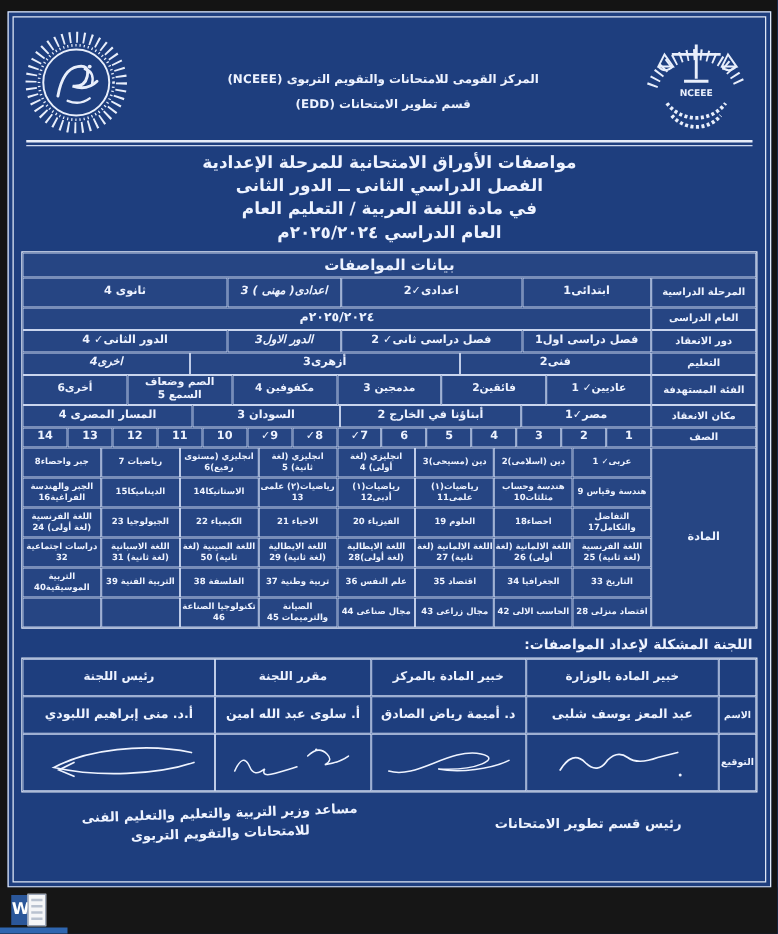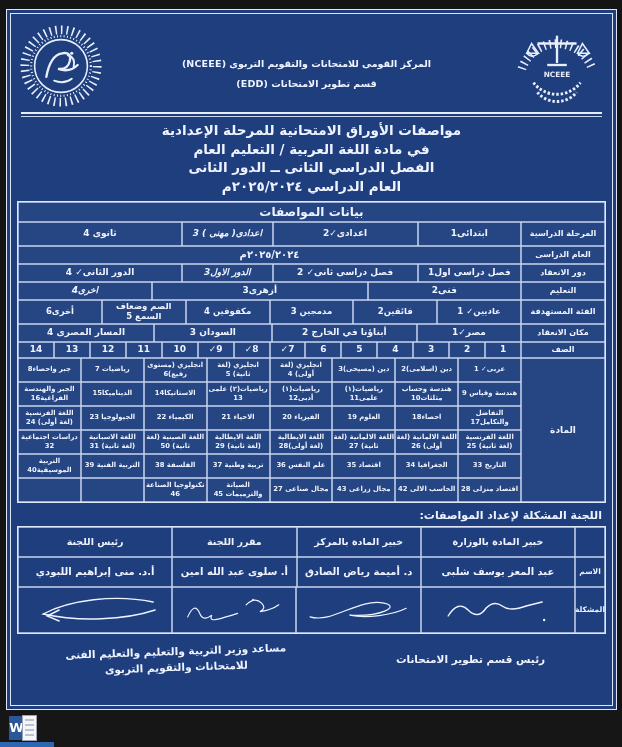--- a/index.html
+++ b/index.html
@@ -138,22 +138,22 @@
         <line x1="40" y1="44" x2="60" y2="44" stroke="#e8eefb" stroke-width="2.4"></line>
         <text x="50" y="56" text-anchor="middle" font-size="7.5" font-weight="bold" fill="#e8eefb">NCEEE</text>
         <path d="M26 62 A30 30 0 0 0 74 62" fill="none" stroke="#e8eefb" stroke-width="3" stroke-dasharray="2.5 2"></path>
         <path d="M30 72 A26 26 0 0 0 70 72" fill="none" stroke="#e8eefb" stroke-width="3" stroke-dasharray="2.5 2"></path>
       </svg>
     </div>
     <div class="hdr-rule"></div>
 
     <div class="titles">
       <div>مواصفات الأوراق الامتحانية للمرحلة الإعدادية</div>
+      <div>الفصل الدراسي الثانى ــ  الدور الثانى</div>
       <div>في مادة  اللغة العربية / التعليم العام</div>
-      <div>الفصل الدراسي الثانى ــ  الدور الثانى</div>
       <div>العام الدراسي ٢٠٢٥/٢٠٢٤م</div>
     </div>
 
     <div class="spec">
       <div class="spec-title">بيانات المواصفات</div>
 
       <div class="srow r-main">
         <div class="slabel cellline">المرحلة الدراسية</div>
         <div class="sopts w4">
             <div class="cellline">ابتدائى1</div>
@@ -275,21 +275,21 @@
               <div class="cellline">علم النفس 36</div>
               <div class="cellline">تربية وطنية 37</div>
               <div class="cellline">الفلسفة 38</div>
               <div class="cellline">التربية الفنية 39</div>
               <div class="cellline">التربية الموسيقية40</div>
             </div>
           <div class="mrow">
               <div class="cellline">اقتصاد منزلى 28</div>
               <div class="cellline">الحاسب الالى 42</div>
               <div class="cellline">مجال زراعى 43</div>
-              <div class="cellline">مجال صناعى 27</div>
+              <div class="cellline">مجال صناعى 44</div>
               <div class="cellline">الصيانة والترميمات 45</div>
               <div class="cellline">تكنولوجيا الصناعة 46</div>
               <div class="cellline"></div>
               <div class="cellline"></div>
             </div>
         </div>
       </div>
     </div>
 
     <div class="chdr">اللجنة المشكلة لإعداد المواصفات:</div>
@@ -306,21 +306,21 @@
       <div class="crow crow-name">
         <div class="clabel cellline">الاسم</div>
         <div class="ccols">
             <div class="cellline">عبد المعز يوسف شلبى</div>
             <div class="cellline">د. أميمة رياض الصادق</div>
             <div class="cellline">أ. سلوى عبد الله امين</div>
             <div class="cellline">أ.د. منى إبراهيم اللبودي</div>
           </div>
       </div>
       <div class="crow crow-sig">
-        <div class="clabel cellline">المشكلة</div>
+        <div class="clabel cellline">التوقيع</div>
         <div class="ccols">
           <div class="cellline">
             <svg class="sig" viewBox="0 0 140 40">
                 <path d="M20 26 q10 -16 20 -6 t18 -2 q8 -8 16 -2 t24 0 l16 -4" fill="none" stroke="#eef3ff" stroke-width="1.4" stroke-linecap="round"></path>
                 <circle cx="116" cy="30" r="1.2" fill="#eef3ff"></circle>
               </svg>
           </div>
           <div class="cellline">
             <svg class="sig" viewBox="0 0 140 40">
                 <path d="M14 28 C 40 36, 70 6, 100 12 C 120 16, 96 28, 60 26 C 80 30, 110 26, 126 18" fill="none" stroke="#eef3ff" stroke-width="1.4" stroke-linecap="round"></path>

